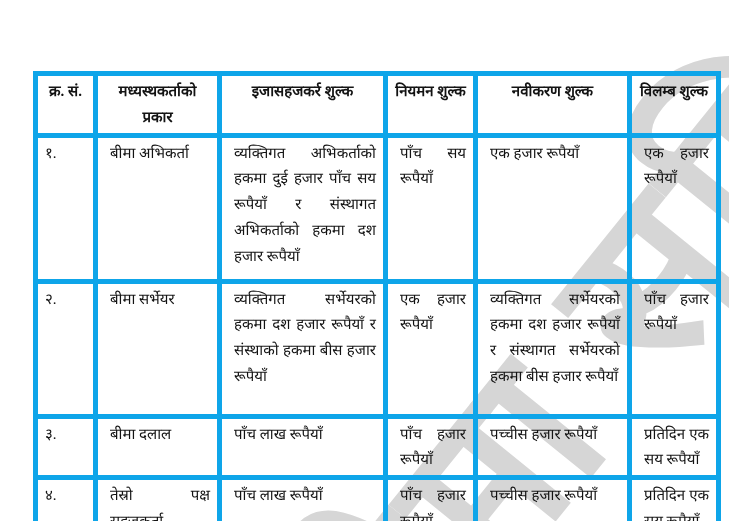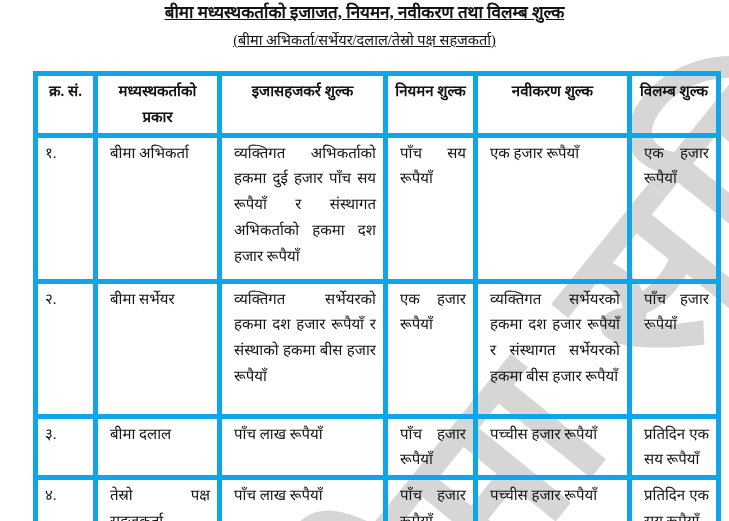--- a/index.html
+++ b/index.html
@@ -87,24 +87,20 @@
   tr.row-3  { height: 49px; }
   tr.row-4  { height: 56px; }
 </style>
 </head>
 <body>
 
 <div class="page">
 
   <div class="watermark" style="color: rgb(214, 214, 214);">बीमा समिति</div>
 
-  <div class="doc-header">
-    <div class="doc-title">बीमा मध्यस्थकर्ताको इजाजत, नियमन, नवीकरण तथा विलम्ब शुल्क</div>
-    <div class="doc-subtitle">(बीमा अभिकर्ता/सर्भेयर/दलाल/तेस्रो पक्ष सहजकर्ता)</div>
-  </div>
 
   <table class="fees">
     <colgroup>
       <col style="width:60px">
       <col style="width:124px">
       <col style="width:166px">
       <col style="width:90px">
       <col style="width:154px">
       <col style="width:89px">
     </colgroup>

